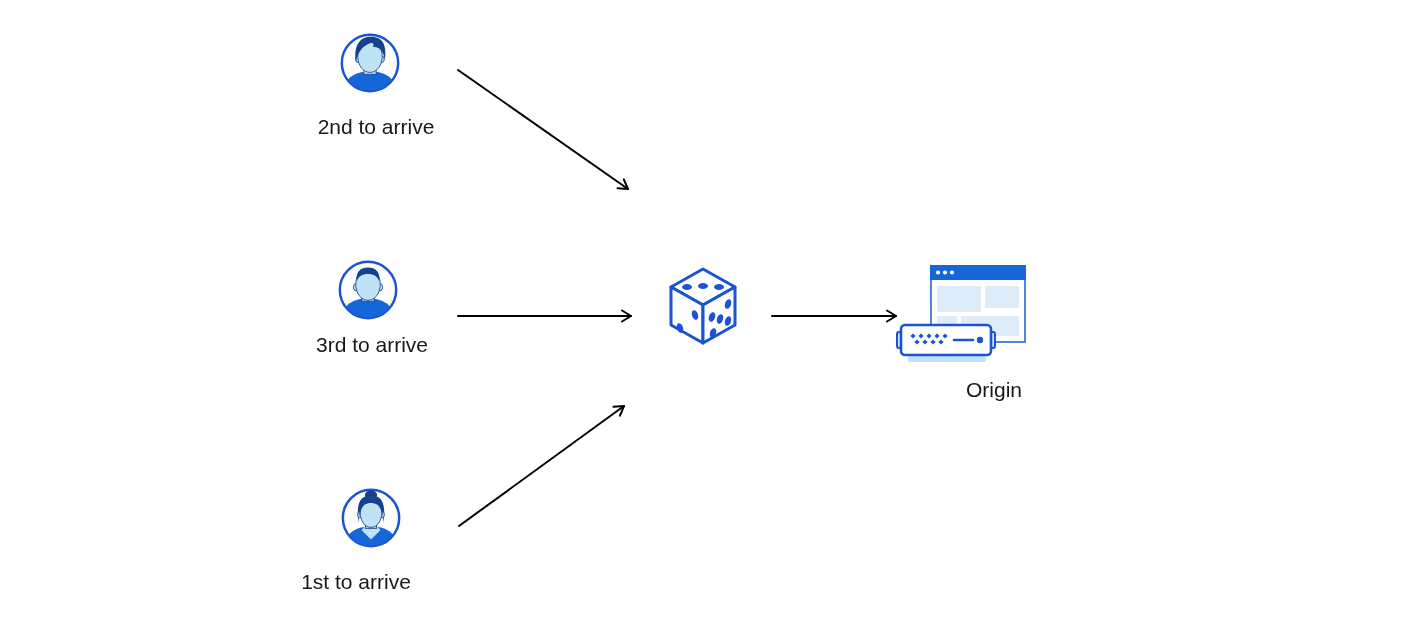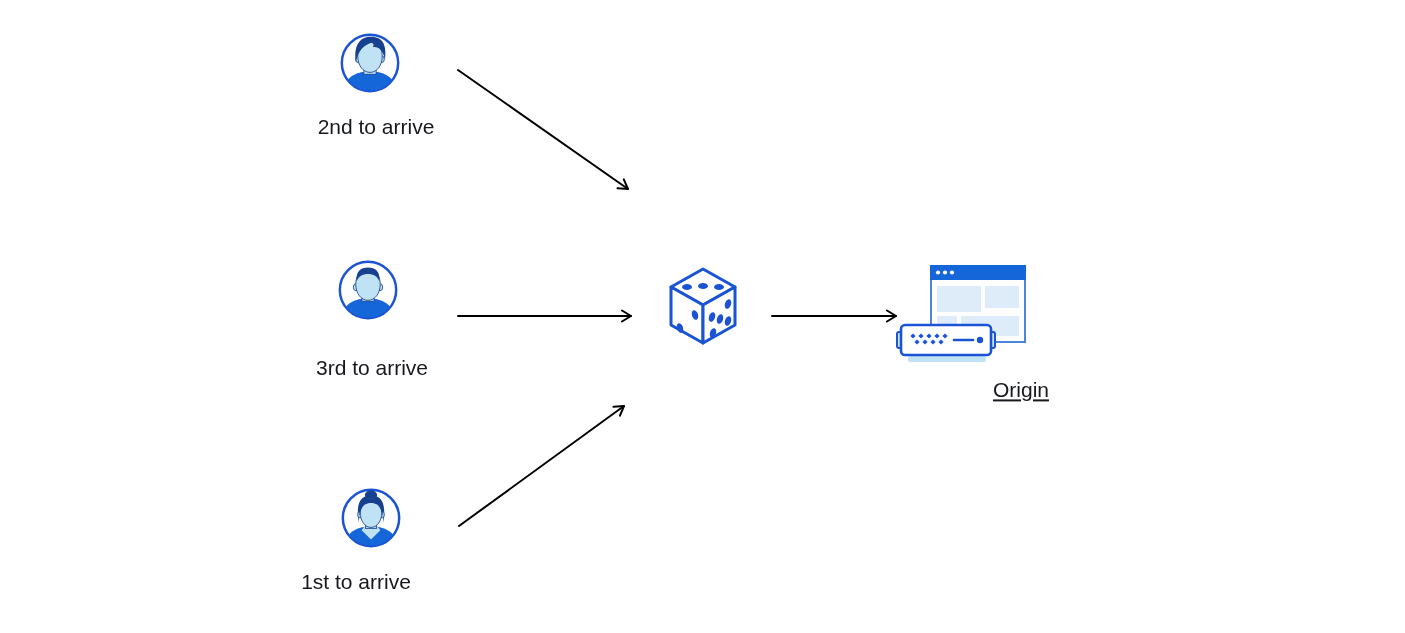--- a/index.html
+++ b/index.html
@@ -89,21 +89,21 @@
       <g clip-path="url(#clipB)">
         <path d="M2,68 C6,47 18,42 33,42 C48,42 60,47 64,68 Z" fill="#1566d8"></path>
         <rect x="26.5" y="30" width="13" height="15" fill="#bfe2f4" stroke="#17418f" stroke-width="0.9"></rect>
         <ellipse cx="20.2" cy="30" rx="2.8" ry="3.8" fill="#bfe2f4" stroke="#17418f" stroke-width="0.9"></ellipse>
         <ellipse cx="45.8" cy="30" rx="2.8" ry="3.8" fill="#bfe2f4" stroke="#17418f" stroke-width="0.9"></ellipse>
         <path d="M33,11 C41,11 46,17 46,27 C46,37 40,44 33,44 C26,44 20,37 20,27 C20,17 25,11 33,11 Z" fill="#bfe2f4" stroke="#17418f" stroke-width="0.9"></path>
         <path d="M21,24 C20,13 25,9 33,9 C41,9 46,13 45,24 C43,18 39,16 33,16 C27,16 23,18 21,24 Z" fill="#17418f"></path>
       </g>
     </svg>
   </div>
-  <div class="node-label" style="left: 372px; top: 368px;">3rd to arrive</div>
+  <div class="node-label" style="left: 372px; top: 345px;">3rd to arrive</div>
 
   <div class="node-icon" style="left: 371px; top: 518px;">
     <svg width="62" height="62" viewBox="0 0 66 66" xmlns="http://www.w3.org/2000/svg">
       <defs>
           <clipPath id="clipC">
             <circle cx="33" cy="33" r="29.5"></circle>
           </clipPath>
         </defs>
       <circle cx="33" cy="33" r="30" fill="#ffffff" stroke="#1a53d4" stroke-width="2.6"></circle>
       <g clip-path="url(#clipC)">
@@ -177,15 +177,15 @@
           <path d="M21,75.4 l2.6,2.6 l-2.6,2.6 l-2.6,-2.6 Z"></path>
           <path d="M29,75.4 l2.6,2.6 l-2.6,2.6 l-2.6,-2.6 Z"></path>
           <path d="M37,75.4 l2.6,2.6 l-2.6,2.6 l-2.6,-2.6 Z"></path>
           <path d="M45,75.4 l2.6,2.6 l-2.6,2.6 l-2.6,-2.6 Z"></path>
         </g>
         <line x1="58" y1="76" x2="77" y2="76" stroke="#1a53d4" stroke-width="2.6" stroke-linecap="round"></line>
         <circle cx="84" cy="76" r="3.2" fill="#1a53d4"></circle>
       </g>
     </svg>
   </div>
-  <div class="node-label" style="left: 1021px; top: 390px; text-decoration: underline;">Origin</div>
+  <div class="node-label" style="left: 994px; top: 390px;">Origin</div>
 
 </div>
 
 </body></html>

